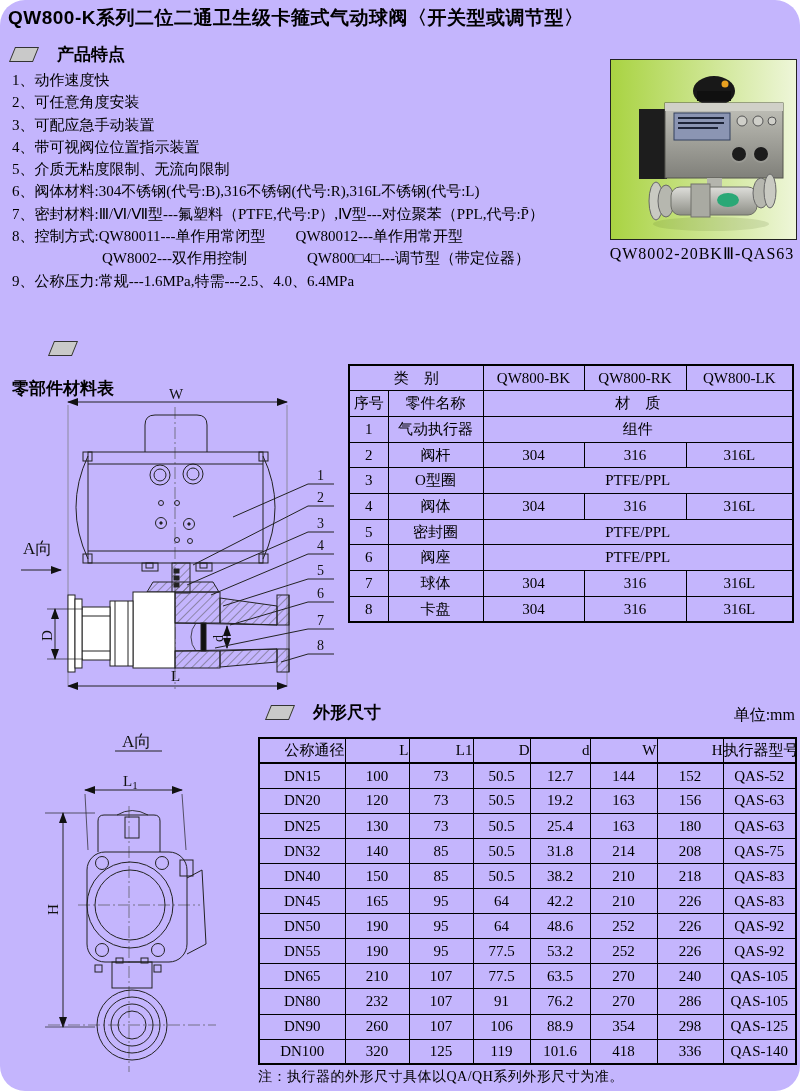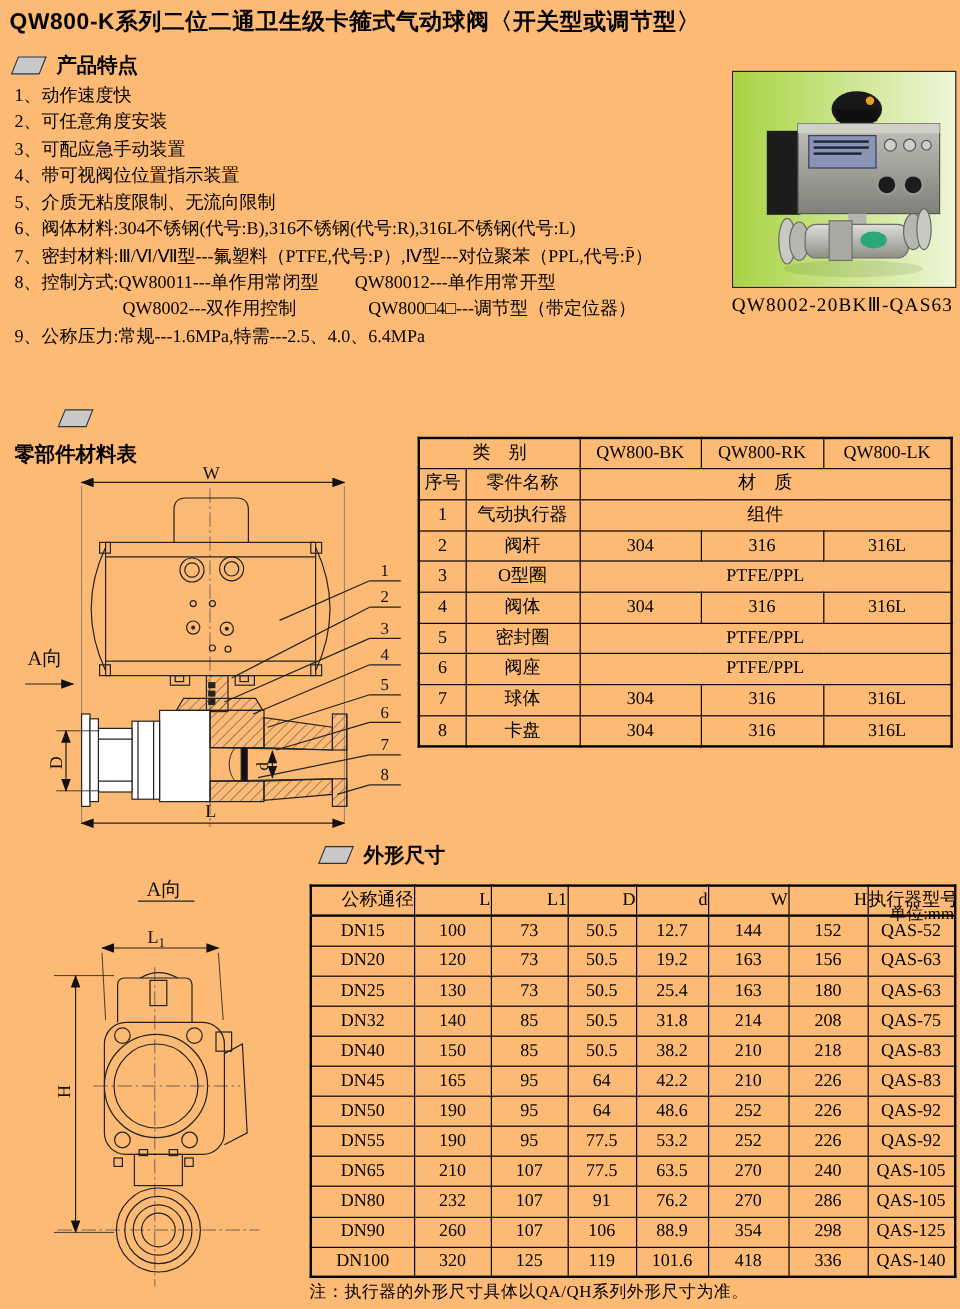--- a/index.html
+++ b/index.html
@@ -1,23 +1,23 @@
 <!DOCTYPE html>
 <html><head>
 <meta charset="utf-8">
 <style>
   * { margin:0; padding:0; box-sizing:border-box; }
   html,body { width:800px; height:1091px; background:#fff; color:#000;
               font-family:"Liberation Serif", serif; }
-  .page { position:relative; width:800px; height:1091px; overflow:hidden; background:#fdba74; }
+  .page { position:relative; width:800px; height:1091px; overflow:hidden; background:#c4b5fd;border-radius:25px; }
 
   .title { position:absolute; left:8px; top:5px; font-family:"Liberation Sans", sans-serif;
            font-weight:bold; font-size:19px; letter-spacing:0.5px; white-space:nowrap; }
 
-  .sec-head { position:absolute; display:flex; align-items:center; gap:11px;
+  .sec-head { position:absolute; display:flex; align-items:center; gap:21px;
               font-family:"Liberation Sans", sans-serif; font-weight:bold; font-size:17px; }
   .pgram { width:24px; height:15px; background:#c9c9c9; border:1px solid #333;
            transform:skewX(-22deg); display:inline-block; }
 
   .features { position:absolute; left:12px; top:69px; font-size:15px; }
   .feat-line { white-space:pre; height:22.3px; line-height:22.3px; }
 
   .photo { position:absolute; left:610px; top:59px; width:187px; height:181px;
            border:1px solid #222; }
   .caption { position:absolute; left:604px; top:244px; width:196px; text-align:center;
@@ -27,21 +27,21 @@
           font-size:15px; text-align:center; }
   th, td { border:1px solid #000; font-weight:normal; padding:0; line-height:1.1;
            overflow:hidden; white-space:nowrap; }
   #materials-table { left:348px; top:364px; width:444px; border:2px solid #000; }
   #materials-table th, #materials-table td { height:25.7px; }
   #materials-table tr.hdr1 th { border-bottom:1px solid #000; }
   #dims-table { left:258px; top:737px; width:537px; border:2px solid #000; }
   #dims-table th, #dims-table td { height:25.1px; }
   #dims-table thead th { border-bottom:2px solid #000;text-align:right; }
 
-  .unit { position:absolute; left:705px; top:705px; width:90px; font-size:14px; text-align:right;margin-top:48px; }
+  .unit { position:absolute; left:705px; top:705px; width:90px; font-size:16px; text-align:right; }
   .note { position:absolute; left:258px; top:1068px; font-size:14px; letter-spacing:0.5px;text-align:right; }
 
   svg text { font-family:"Liberation Serif", serif; fill:#111; }
   .dwg { position:absolute; }
 </style>
 </head>
 <body>
 
 <div class="page">
 

